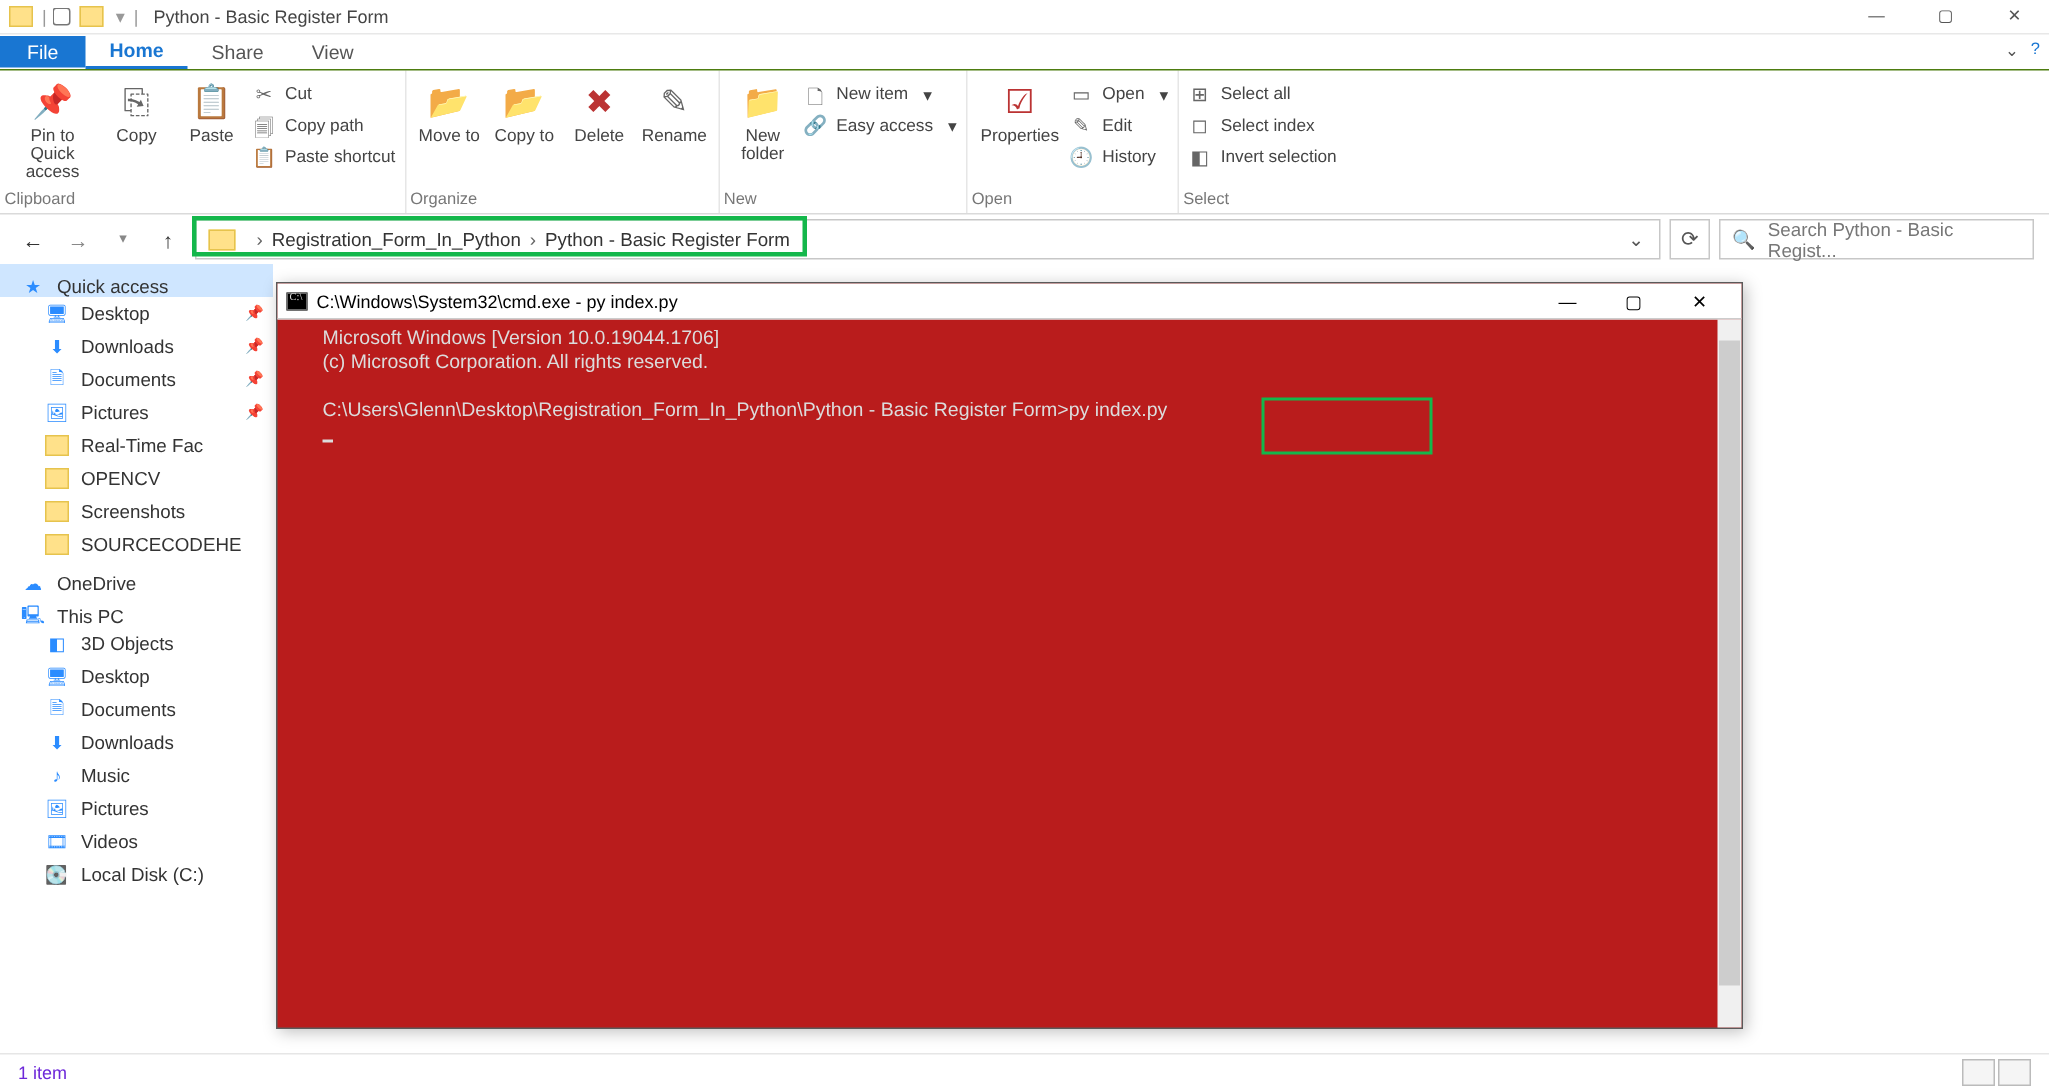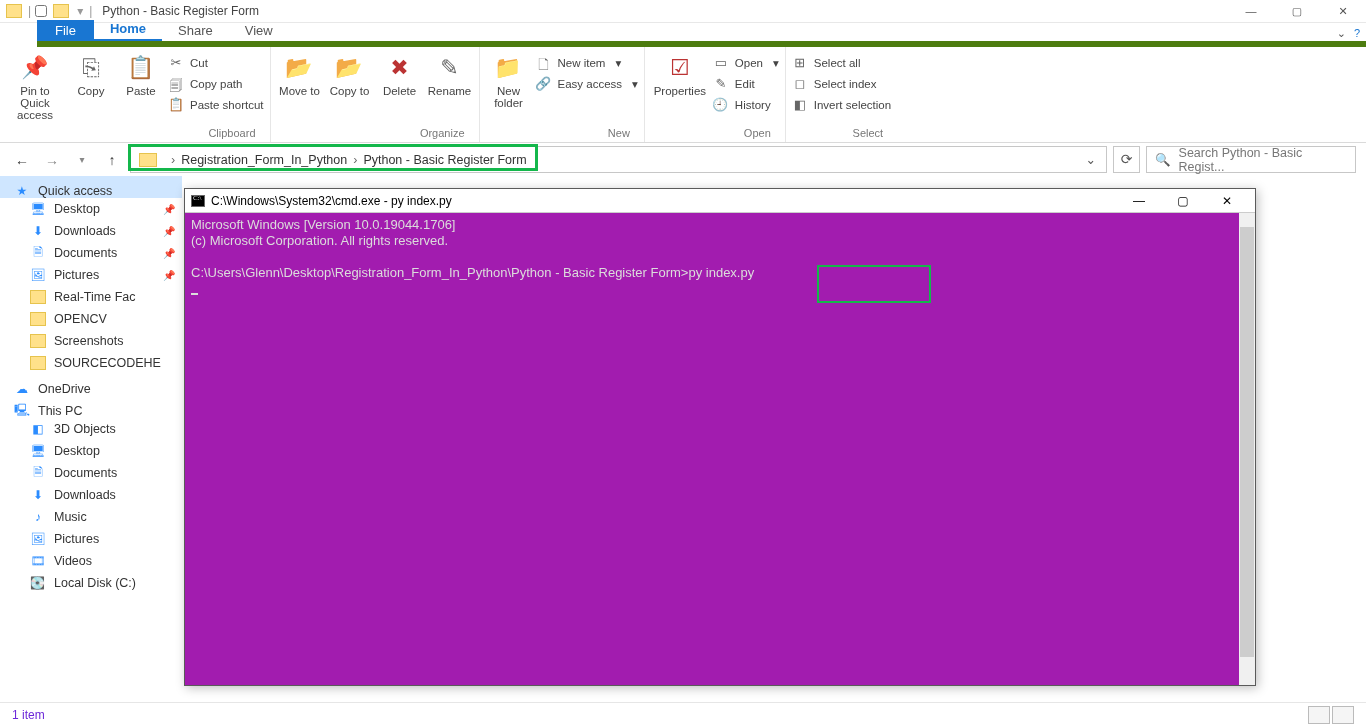--- a/index.html
+++ b/index.html
@@ -9,31 +9,31 @@
 .titlebar { height: 23px; display: flex; align-items: center; border-bottom: 1px solid #e8e8e8; font-size: 12px; color: #444; }
 .titlebar .qat { display: flex; align-items: center; padding-left: 6px; }
 .titlebar .qat .folder-ico { width: 16px; height: 14px; background: #ffe18a; border: 1px solid #e6c34d; margin-right: 6px; }
 .titlebar .qat .chk { width: 12px; height: 12px; margin-right: 6px; }
 .titlebar .qat .sep { color: #999; padding: 0 4px; }
 .titlebar .window-title { padding-left: 6px; }
 .titlebar .winbtns { margin-left: auto; display: flex; }
 .titlebar .winbtns div { width: 46px; height: 23px; text-align: center; line-height: 23px; font-size: 11px; color: #555; }
 
 
-.tabs { height: 24px; display: flex; align-items: flex-end; font-size: 13px; border-bottom: 6px solid #4d7c0f; position: relative; margin-left: 37px; }
+.tabs { height: 24px; display: flex; align-items: center; font-size: 13px; border-bottom: 1px solid #4d7c0f; position: relative; }
 .tabs .file { background: #1976d2; color: #fff; padding: 3px 18px; }
 .tabs .tab { padding: 3px 16px; color: #555; }
 .tabs .tab.active { border-bottom: 2px solid #1976d2; color: #1976d2; font-weight: bold; }
 .tabs .collapse-h { position: absolute; right: 6px; top: 4px; font-size: 11px; color: #555; display: flex; gap: 8px; }
 
 
 .ribbon { height: 96px; border-bottom: 1px solid #dadada; display: flex; font-size: 11.5px; color: #444; }
 .group { border-right: 1px solid #e6e6e6; display: flex; flex-direction: column; }
 .group .buttons { flex: 1; display: flex; align-items: flex-start; padding: 4px 6px; gap: 4px; }
-.group .label { text-align: right; color: #777; font-size: 11px; padding: 2px 14px 3px; }
+.group .label { text-align: left; color: #777; font-size: 11px; padding: 2px 3px 3px; }
 .big-btn { width: 58px; display: flex; flex-direction: column; align-items: center; text-align: center; gap: 2px; padding-top: 2px; }
 .big-btn .ico { width: 30px; height: 30px; display: flex; align-items: center; justify-content: center; font-size: 22px; color: #666; }
 .big-btn.small { width: 46px; }
 .small-list { display: flex; flex-direction: column; gap: 2px; padding-top: 2px; }
 .small-list .row { display: flex; align-items: center; gap: 6px; height: 19px; }
 .small-list .ico { width: 16px; height: 16px; font-size: 13px; color: #666; text-align: center; }
 
 
 .addr-row { height: 33px; display: flex; align-items: center; padding: 0 10px; gap: 6px; border-bottom: 0; }
 .navbtn { width: 24px; height: 24px; text-align: center; line-height: 24px; color: #888; font-size: 14px; }
@@ -62,30 +62,30 @@
 
 .statusbar { position: absolute; bottom: 0; left: 0; right: 0; height: 24px; border-top: 1px solid #e6e6e6; display: flex; align-items: center; font-size: 12px; color: #6d28d9; padding: 0 12px; }
 .statusbar .viewicons { margin-left: auto; display: flex; gap: 2px; }
 .statusbar .viewicons div { width: 22px; height: 18px; border: 1px solid #bbb; background: #f5f5f5; }
 
 
 .content-pane { flex: 1; background: #fff; position: relative; }
 
 
 .cmd {
-  position: absolute; left: 184px; top: 188px; width: 1072px; height: 498px;
-  background: #a21caf; color: #ccc; font-family: Consolas, monospace; font-size: 13px;
+  position: absolute; left: 184px; top: 188px; width: 978px; height: 498px;
+  background: #b91c1c; color: #ccc; font-family: Consolas, monospace; font-size: 13px;
   border: 1px solid #5a5a5a; box-shadow: 2px 2px 10px rgba(0,0,0,.25);
 }
 .cmd .cmd-title { height: 24px; background: #fff; color: #000; display: flex; align-items: center; padding: 0 6px; font-family: "Segoe UI"; font-size: 12px; border-bottom: 1px solid #ccc; }
 .cmd .cmd-title .cmdico { width: 14px; height: 12px; background: #000; border: 1px solid #666; margin-right: 6px; display: inline-block; position: relative; }
 .cmd .cmd-title .cmdico::after { content: "C:\\"; color: #ddd; position: absolute; left: 1px; top: -2px; font-size: 7px; font-family: Consolas; }
 .cmd .cmd-title .winbtns { margin-left: auto; display: flex; }
 .cmd .cmd-title .winbtns div { width: 44px; text-align: center; }
-.cmd .cmd-body { padding: 4px 6px; white-space: pre; color: #dcdcdc; line-height: 16px; position: relative; }
+.cmd .cmd-body { padding: 4px 6px; white-space: pre; color: #dcdcdc; line-height: 16px; position: relative; margin-left: 24px; }
 .cmd .cmd-body .hl { border: 2px solid #14b74b; position: absolute; left: 632px; top: 52px; width: 114px; height: 38px; pointer-events: none; }
 .cmd .scrollbar { position: absolute; right: 0; top: 24px; bottom: 0; width: 16px; background: #f0f0f0; }
 .cmd .scrollbar .thumb { position: absolute; top: 14px; left: 1px; right: 1px; height: 430px; background: #cdcdcd; }
 .cmd .cursor { display: inline-block; width: 7px; height: 2px; background: #dcdcdc; vertical-align: -2px; margin-top: 6px; }
 </style>
 </head>
 <body>
 
 <div class="titlebar">
   <div class="qat">

